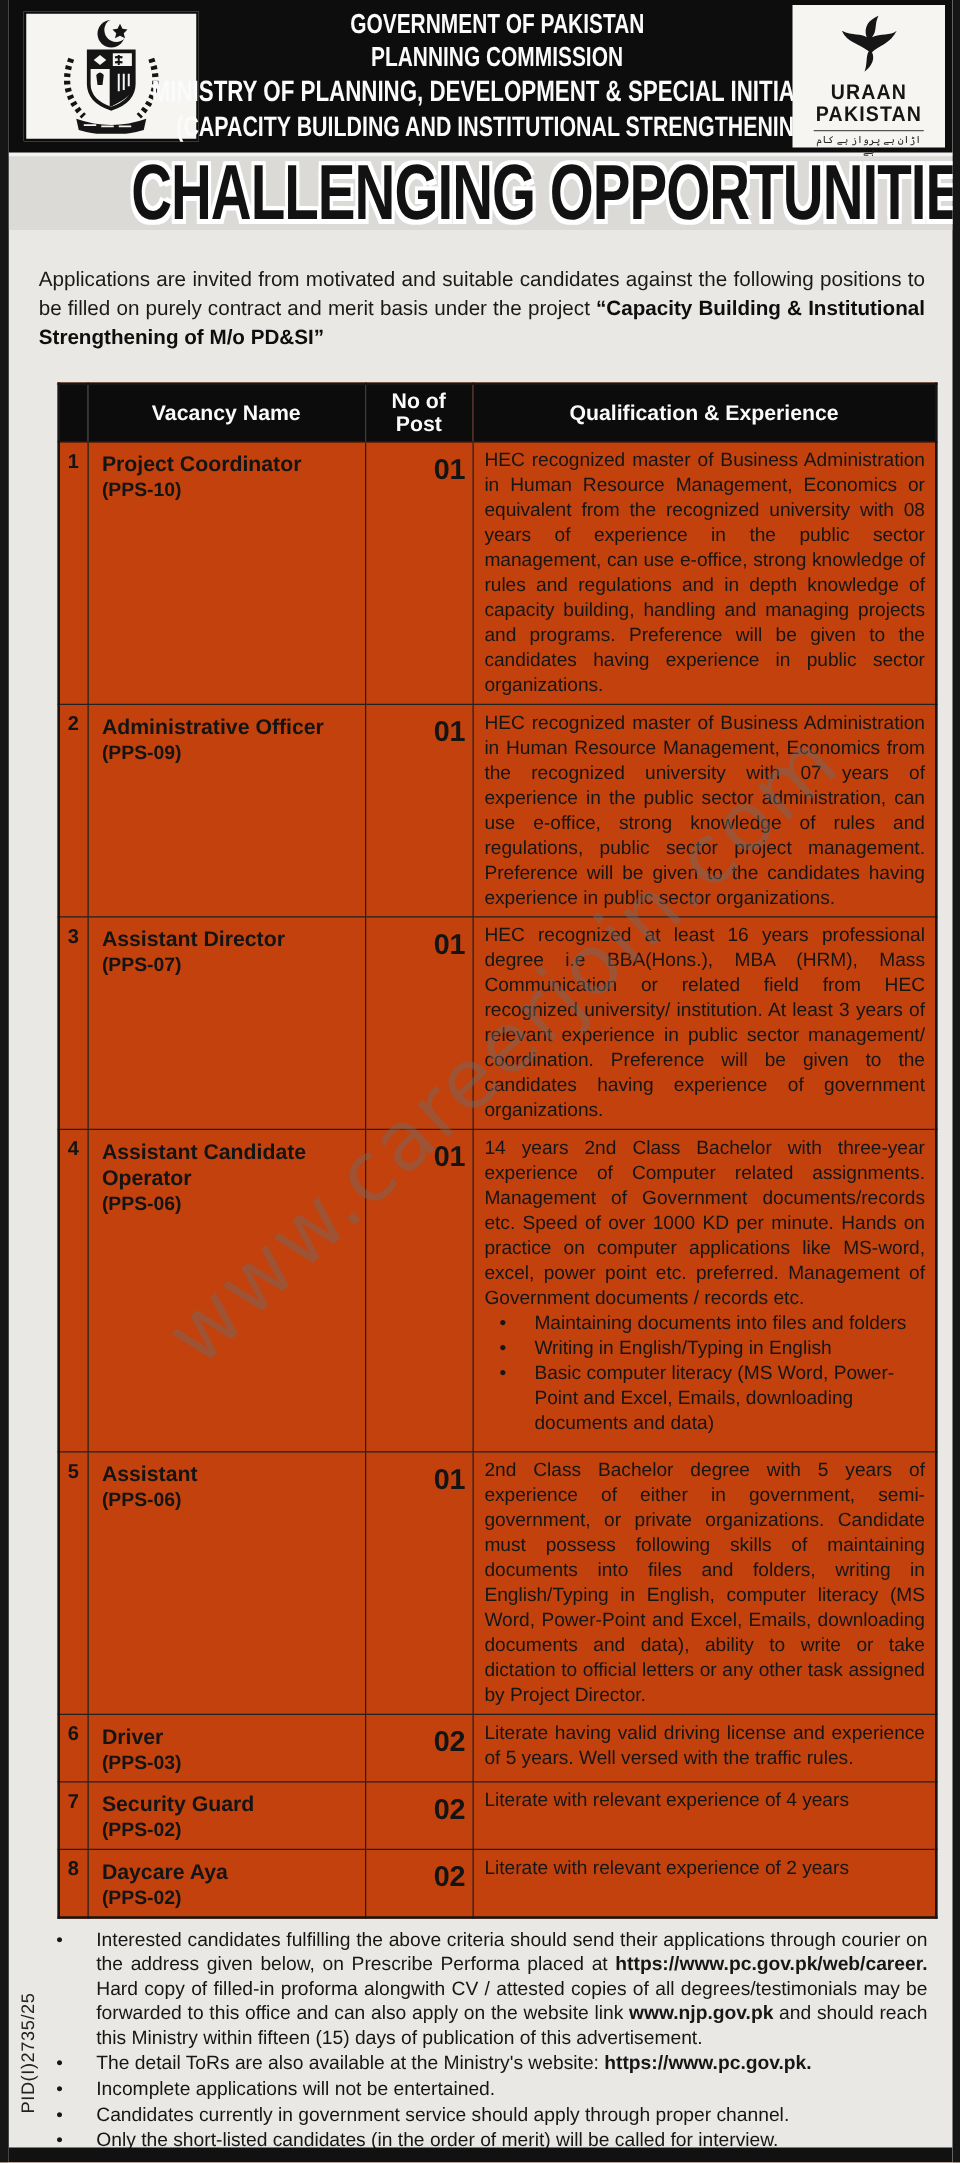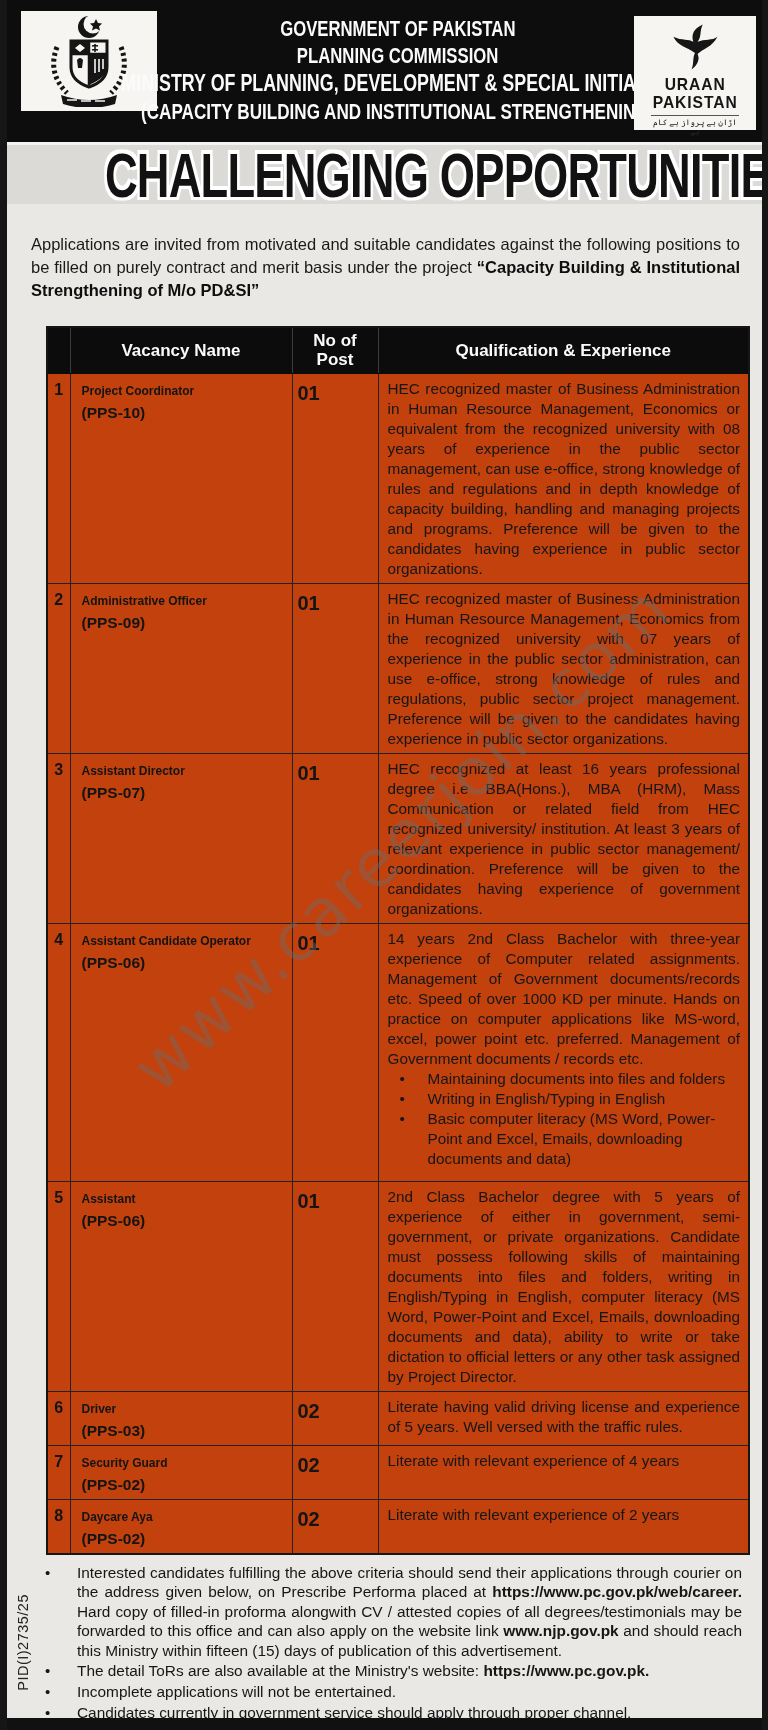--- a/index.html
+++ b/index.html
@@ -4,23 +4,23 @@
 <style>
   html,body{margin:0;padding:0;background:#cfcecc;}
   *{box-sizing:border-box;}
   .page{
     position:relative;width:768px;height:1730px;overflow:hidden;
     background:#e9e8e5;
     border-left:7px solid #161616;border-right:6px solid #161616;
     font-family:"Liberation Sans",sans-serif;color:#141414;
   }
   
-  .masthead{position:relative;height:142px;background:#0d0d0d;display:flex;align-items:center;}
+  .masthead{position:relative;height:122px;background:#0d0d0d;display:flex;align-items:center;}
   .emblem-box{position:absolute;left:12px;top:9px;width:140px;height:104px;background:#f6f5f2;border:2px solid #0d0d0d;display:flex;align-items:center;justify-content:center;}
-  .uraan-box{position:absolute;right:6px;top:16px;width:122px;height:114px;background:#f6f5f2;display:flex;flex-direction:column;align-items:center;justify-content:flex-start;padding-top:6px;}
+  .uraan-box{position:absolute;right:6px;top:4px;width:122px;height:114px;background:#f6f5f2;display:flex;flex-direction:column;align-items:center;justify-content:flex-start;padding-top:6px;}
   .uraan-words{font-weight:700;font-size:17px;letter-spacing:1px;line-height:18px;color:#161616;text-align:center;transform:scaleX(.92);}
   .uraan-urdu{font-size:8px;color:#2a2a2a;margin-top:3px;border-top:1px solid #555;padding-top:2px;width:88px;text-align:center;}
   .mast-center{position:absolute;left:158px;right:132px;top:0;bottom:0;display:flex;flex-direction:column;align-items:center;justify-content:center;gap:1px;}
   .mast-line{color:#fbfbfb;font-weight:700;white-space:nowrap;transform:scaleX(.76);transform-origin:center;line-height:1.18;}
   .mast-line.s1,.mast-line.s2{font-size:22px;}
   .mast-line.s3{font-size:23.5px;}
   .mast-line.s4{font-size:22.5px;}
   
   .title-band{height:62px;background:#dbdad7;border-top:3px solid #f4f3f1;display:flex;align-items:center;justify-content:flex-start;}
   .big-title{
@@ -30,23 +30,23 @@
   }
   
   .intro{padding:12px 22px 8px 24px;font-size:16.5px;line-height:23px;text-align:justify;color:#1a1a1a;}
   .intro b{color:#0e0e0e;}
   
   table.vtable{border-collapse:collapse;table-layout:fixed;width:702px;margin:4px 0 0 39px;background:#c2410c;border:2.5px solid #161616;}
   .vtable col.c0{width:23px;} .vtable col.c1{width:222px;} .vtable col.c2{width:86px;} .vtable col.c3{width:371px;}
   .vtable th{background:#0c0c0c;color:#fafafa;font-size:17px;font-weight:700;height:46px;border:1.5px solid #0c0c0c;border-right-color:#fff3;line-height:19px;padding:0 2px;}
   .vtable td{border:1.6px solid #222;vertical-align:top;padding:4px 5px;}
   .c-sno{font-weight:700;font-size:16px;text-align:center;padding-top:7px !important;}
-  .vtitle{font-weight:700;font-size:12px;line-height:21px;padding-top:3px;padding-left:6px;}
+  .vtitle{font-weight:700;font-size:17px;line-height:21px;padding-top:3px;padding-left:6px;}
   .vscale{font-weight:700;font-size:15.5px;line-height:21px;padding-left:6px;}
-  .c-posts{text-align:left;font-weight:700;font-size:20px;padding-top:8px !important;}
+  .c-posts{text-align:right;font-weight:700;font-size:23px;padding-top:8px !important;}
   .c-qual{font-size:15.3px;line-height:20px;text-align:justify;padding:5px 8px 4px 9px !important;color:#161616;}
   .c-qual p{margin:0;}
   .c-qual ul{margin:0;padding:0;list-style:none;}
   .c-qual li{position:relative;padding-left:40px;text-align:left;}
   .c-qual li::before{content:"•";position:absolute;left:12px;top:0;}
   tr.r1{height:190px;} tr.r2{height:170px;} tr.r3{height:158px;} tr.r4{height:258px;}
   tr.r5{height:194px;} tr.r6{height:44px;} tr.r7{height:46px;} tr.r8{height:42px;}
   
   .notes{margin:8px 20px 0 24px;padding:0;list-style:none;}
   .notes li{position:relative;padding-left:46px;font-size:15.4px;line-height:19.6px;text-align:justify;margin-bottom:1px;color:#161616;}

